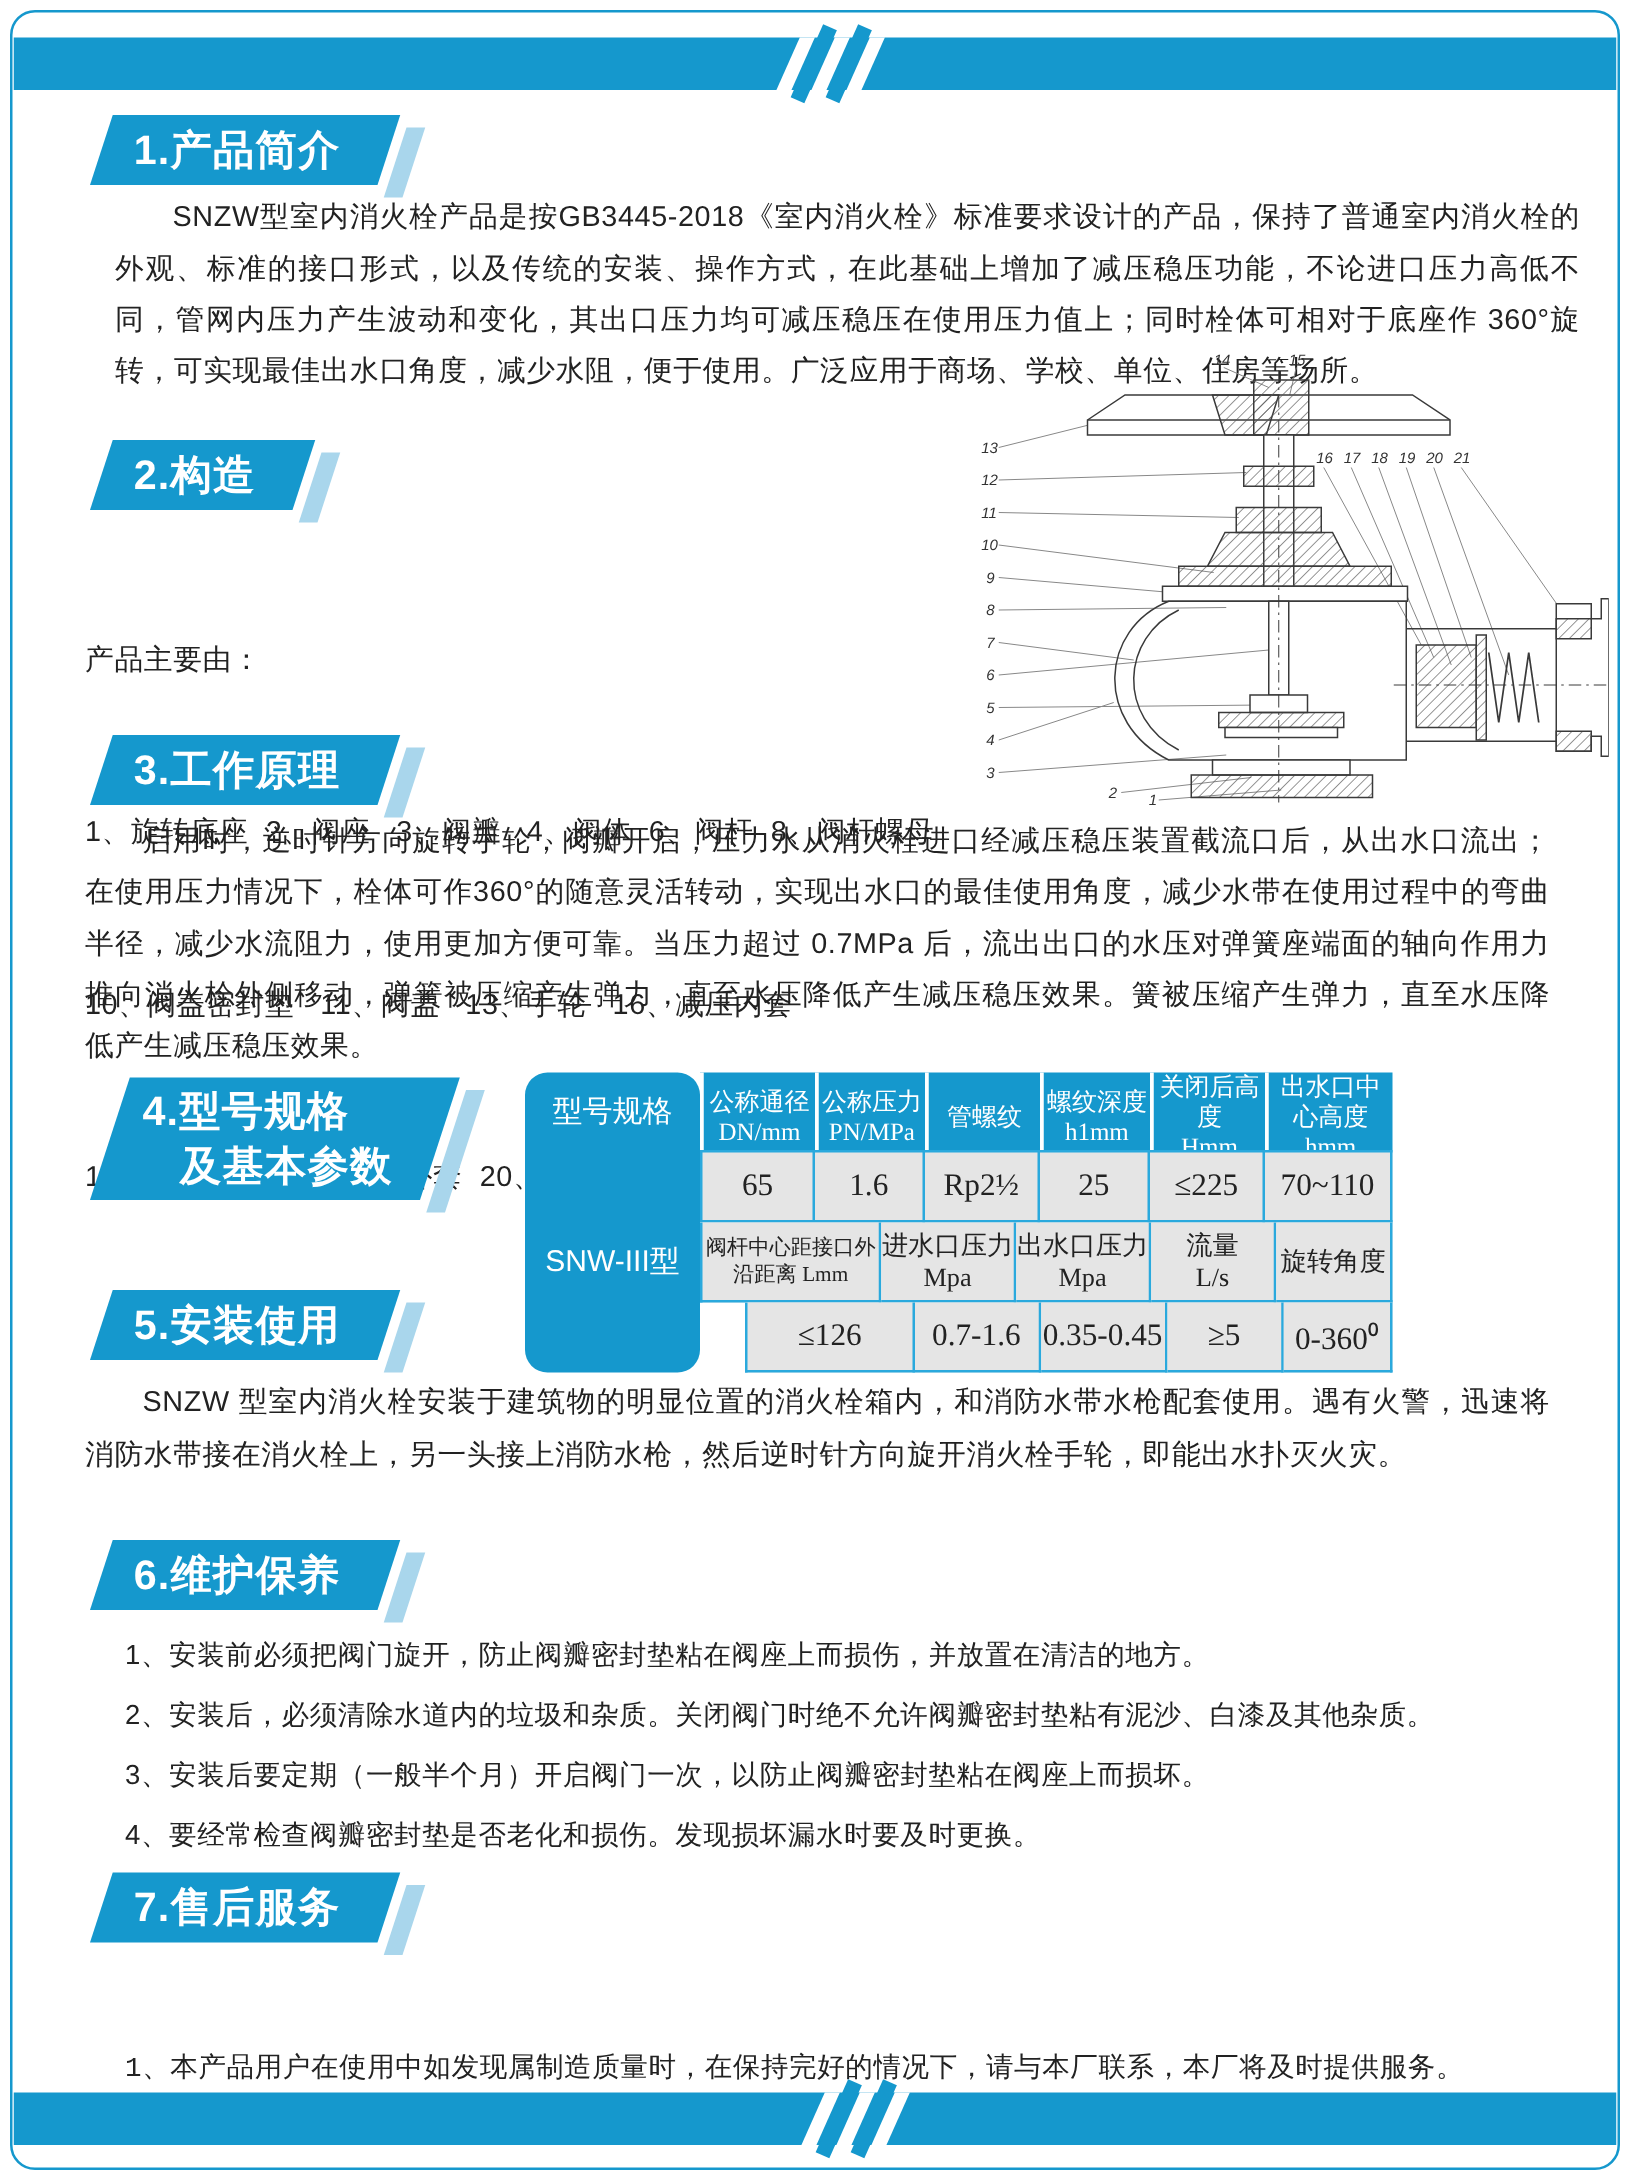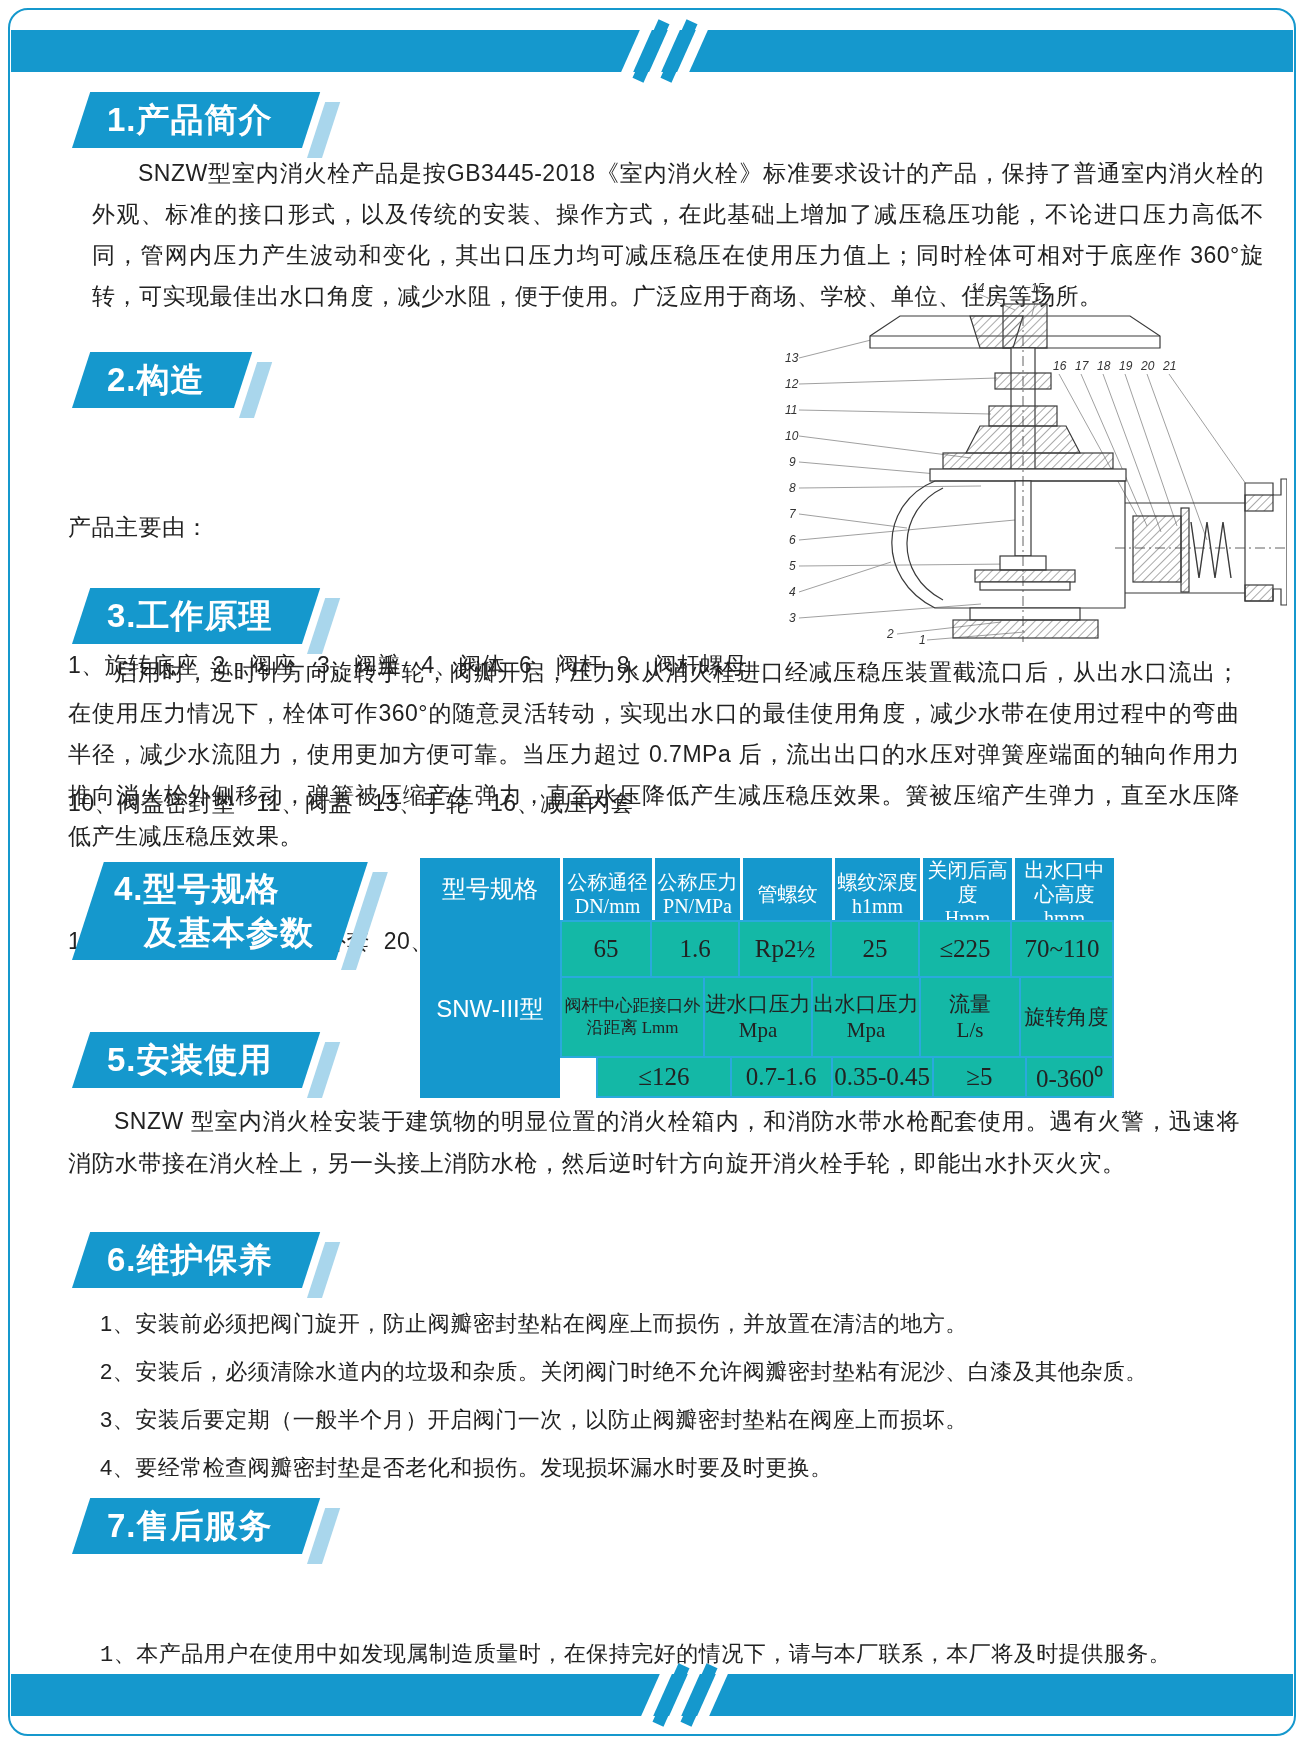--- a/index.html
+++ b/index.html
@@ -61,38 +61,38 @@
     position:absolute;left:68px;width:1172px;
     font-size:23px;line-height:41px;letter-spacing:.5px;
     text-align:justify;text-indent:2em;color:var(--ink);
   }
   .plain-lines{position:absolute;left:68px;width:680px;font-size:23px;line-height:46px;letter-spacing:.5px;white-space:pre-wrap;}
   .plain-lines div{white-space:pre-wrap;}
   .num-list{position:absolute;left:100px;width:1150px;font-size:22px;line-height:43px;letter-spacing:.5px;list-style:none;}
   .num-list li{padding-left:1.9em;text-indent:-1.9em;margin-bottom:5px;text-align:justify;}
   
   .spec-table{position:absolute;left:420px;top:858px;width:694px;height:240px;display:flex;z-index:2;background:#fff;}
-  .tcol-model{width:140px;background:var(--accent);color:#fff;display:flex;flex-direction:column;align-items:center;flex:none;}
+  .tcol-model{width:140px;background:var(--accent);color:#fff;display:flex;flex-direction:column;align-items:center;flex:none;border-radius:18px;}
   .tmodel-h{height:62px;display:flex;align-items:center;justify-content:center;font-size:24px;}
   .tmodel-v{flex:1;display:flex;align-items:center;justify-content:center;font-size:24px;}
   .tright{flex:1;display:flex;flex-direction:column;font-family:Liberation Serif, serif;}
   .trow{display:grid;}
   .thead1{height:62px;grid-template-columns:92fr 88fr 92fr 88fr 92fr 102fr;background:var(--accent);}
   .thead1 .th{
     border-left:3px solid #fff;color:#fff;
     display:flex;flex-direction:column;justify-content:center;align-items:center;
     font-size:20px;line-height:24px;text-align:center;
   }
   .tdata1{height:58px;grid-template-columns:92fr 88fr 92fr 88fr 92fr 102fr;}
-  .thead2{height:80px;grid-template-columns:145fr 108fr 108fr 100fr 93fr;}
+  .thead2{height:64px;grid-template-columns:145fr 108fr 108fr 100fr 93fr;}
   .tdata2{flex:1;grid-template-columns:145fr 108fr 108fr 100fr 93fr;margin-left:36px;}
   .td{
     border-right:2px solid var(--tbl);border-bottom:2px solid var(--tbl);
     display:flex;align-items:center;justify-content:center;
-    font-size:25px;background:#14b8a6;text-align:center;
+    font-size:25px;background:#e5e5e5;text-align:center;
   }
   .trow .td:first-child{border-left:2px solid var(--tbl);}
   .tdata1 .td{border-top:2px solid var(--tbl);}
   .th2{flex-direction:column;font-size:21px;line-height:26px;}
   .th2.small{font-size:17px;line-height:22px;}
   
   .drawing{position:absolute;left:775px;top:278px;width:512px;height:368px;z-index:1;}
   .drawing svg{width:100%;height:100%;}
   .callout{font-size:12px;fill:#333;font-style:italic;}
 </style>

